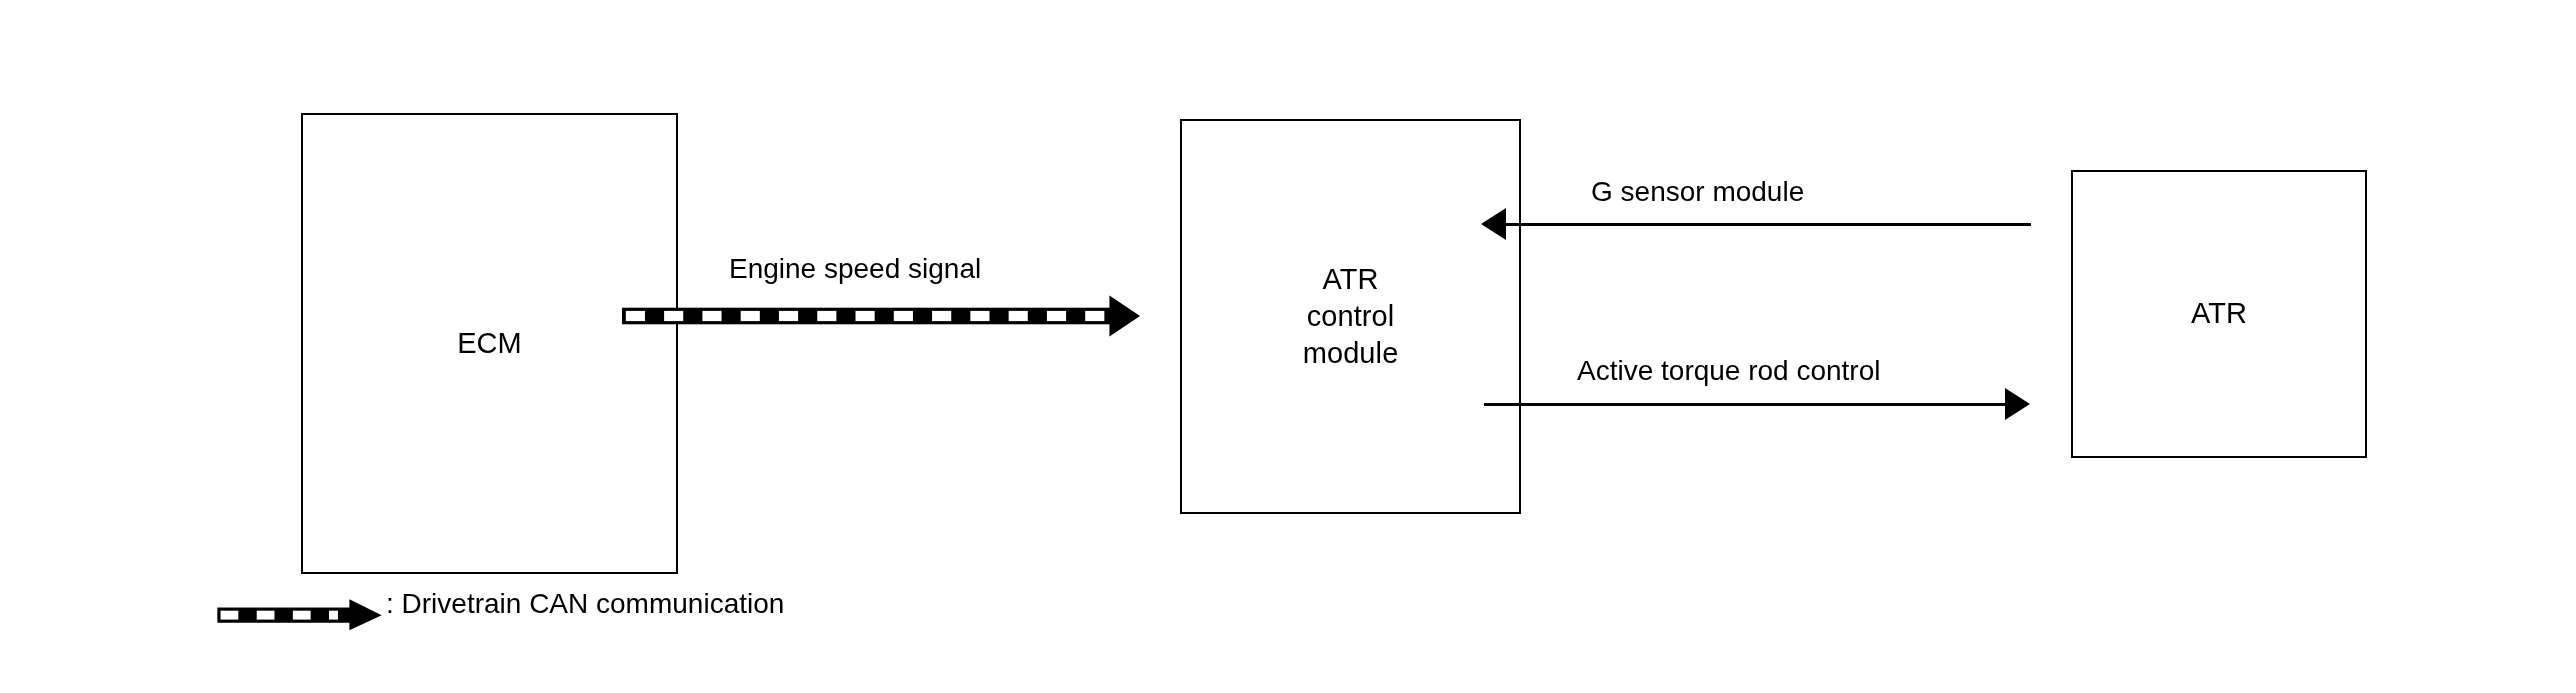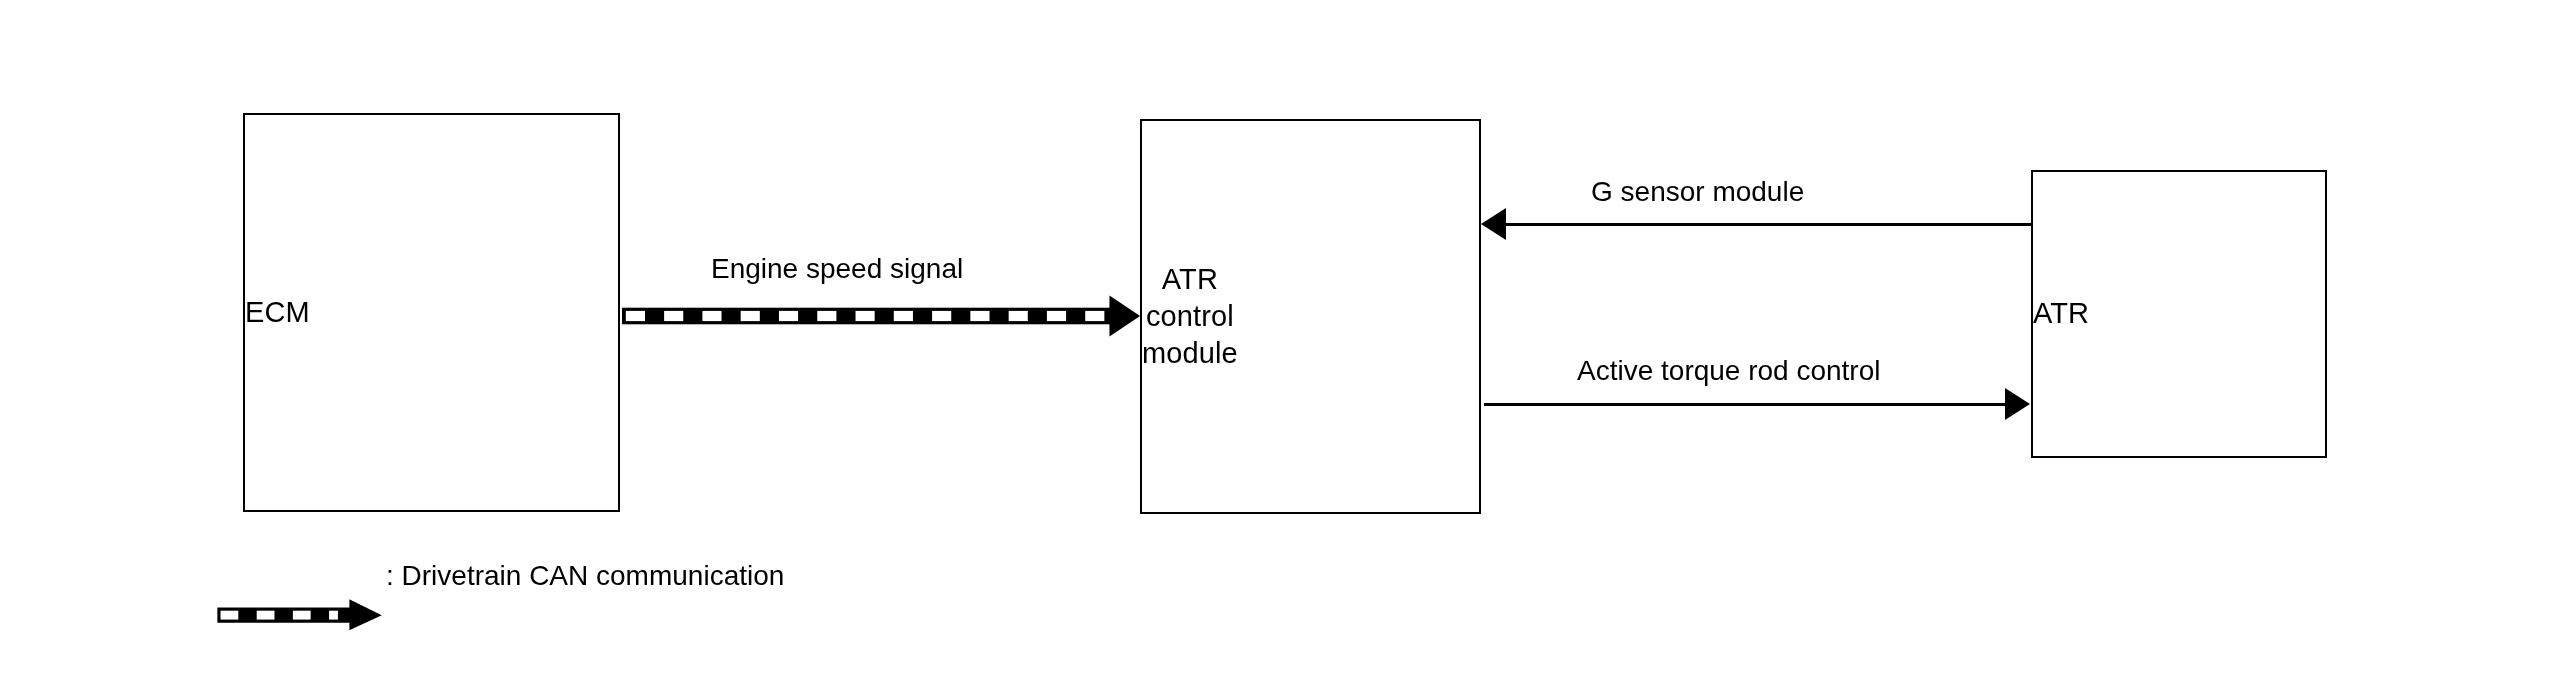--- a/index.html
+++ b/index.html
@@ -20,44 +20,45 @@
   }
 
   
   .node-box {
     position: absolute;
     box-sizing: border-box;
     border: 2.6px solid #000000;
     background: #ffffff;
     display: flex;
     align-items: center;
-    justify-content: flex-start;
+    justify-content: center;
     text-align: center;
+    margin-left: 40px;
   }
   .node-label {
     font-size: 29px;
     line-height: 1.28;
     color: #000000;
     white-space: pre-line;
     letter-spacing: 0.1px;
   }
 
-  #box-ecm   { left: 243px;  top: 113px; width: 377px; height: 399px; }
+  #box-ecm   { left: 261px;  top: 113px; width: 377px; height: 461px; }
   #box-atrcm { left: 1140px; top: 119px; width: 341px; height: 395px; }
   #box-atr   { left: 2031px; top: 170px; width: 296px; height: 288px; }
 
   
   .edge-label {
     position: absolute;
     font-size: 28px;
     line-height: 1;
     color: #000000;
     white-space: nowrap;
   }
-  #label-engine-speed { left: 711px; top: 255px; }
+  #label-engine-speed { left: 729px; top: 255px; }
   #label-g-sensor     { left: 1591px; top: 178px; }
   #label-atrc         { left: 1561px; top: 357px; margin-left: 16px; }
 
   
   .conn-line {
     position: absolute;
     background: #000000;
     height: 3.2px;
   }
   #line-g-sensor { left: 1495px; top: 223px; width: 536px; }
@@ -86,21 +87,21 @@
   
   .can-arrow {
     position: absolute;
     display: block;
   }
   #can-engine-speed { left: 622px; top: 293px; }
   #can-legend       { left: 217px; top: 598px; }
   #legend-text {
     position: absolute;
     left: 386px;
-    top: 562px;
+    top: 590px;
     font-size: 28px;
     line-height: 1;
     white-space: nowrap;
     color: #000000;
   }
 </style>
 </head>
 <body>
 
 <div id="canvas">

